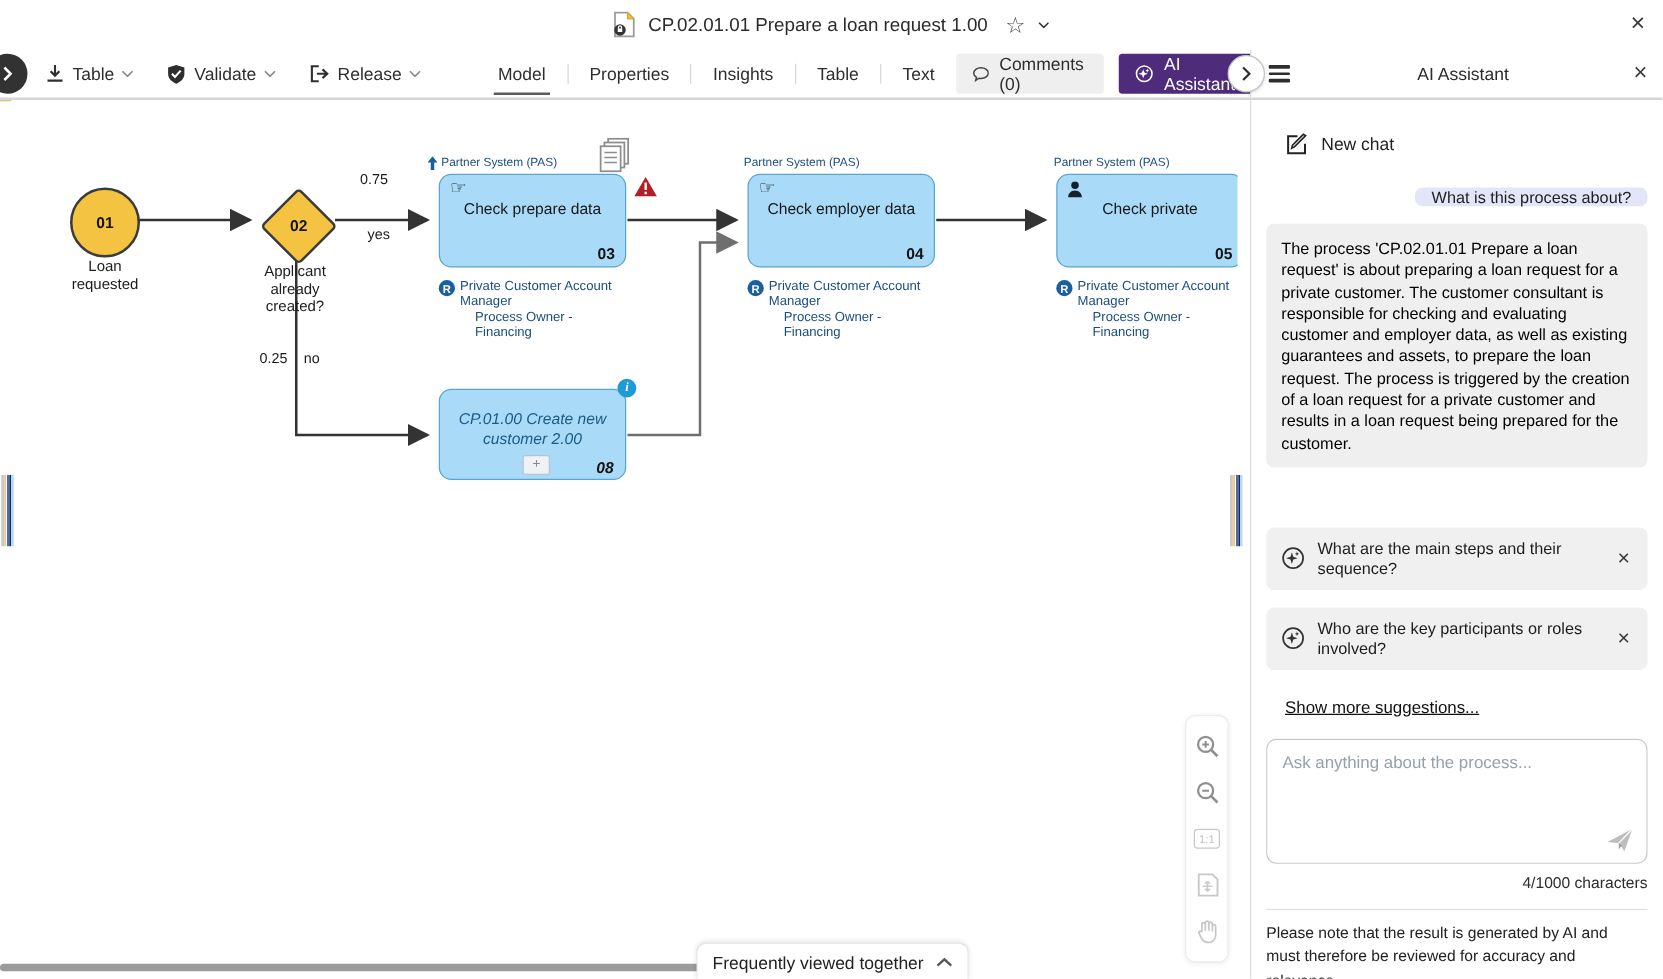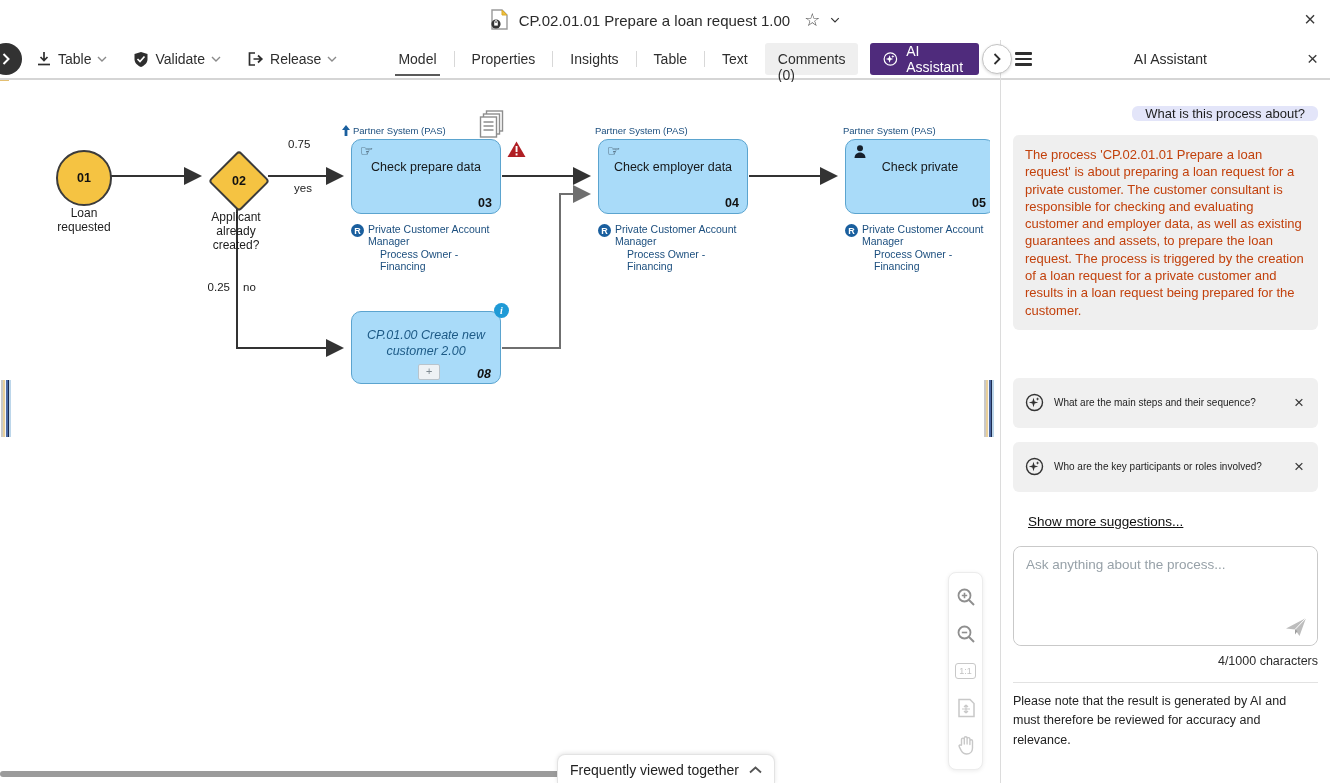--- a/index.html
+++ b/index.html
@@ -17,21 +17,21 @@
   .toolbar{position:absolute;left:0;top:40px;width:1000px;height:40px;background:#fff;
     border-bottom:2px solid #d5d5d5;display:flex;align-items:center;padding-left:36px;box-sizing:border-box;}
   .tb-group{display:flex;align-items:center;gap:6px;margin-right:26px;font-size:14px;color:#2e2e2e;cursor:pointer;}
   .chev{width:10px;height:6px;}
   .tabs{display:flex;align-items:center;margin-left:18px;height:40px;}
   .tab{padding:0 17px;font-size:14px;color:#2e2e2e;height:40px;display:flex;align-items:center;position:relative;cursor:pointer;}
   .tab.active::after{content:"";position:absolute;left:14px;right:14px;bottom:3px;height:2px;background:#5a5a5a;}
   .tab-sep{width:1px;height:16px;background:#d8d8d8;}
   .tb-right{margin-left:auto;display:flex;align-items:center;gap:12px;margin-right:14px;}
   .btn-comments{display:flex;align-items:center;gap:8px;background:#efefef;border-radius:3px;
-    height:32px;padding:0 13px;font-size:14px;color:#2e2e2e;cursor:pointer;flex-direction:column;}
+    height:32px;padding:0 13px;font-size:14px;color:#2e2e2e;cursor:pointer;}
   .btn-ai{display:flex;align-items:center;gap:8px;background:#4f2b7c;border-radius:3px;
     height:32px;padding:0 13px;font-size:14px;color:#fff;cursor:pointer;}
   .overflow-chev{color:#9a9a9a;}
   .nav-circle-left{position:absolute;left:-10px;top:43px;width:32px;height:32px;border-radius:50%;
     background:#323232;color:#fff;display:flex;align-items:center;justify-content:center;font-size:14px;cursor:pointer;z-index:5;}
   .faint-x{position:absolute;left:18px;top:49px;color:#cfcfcf;font-size:16px;}
   .accent-square{position:absolute;left:0;top:72px;width:9px;height:9px;background:#e3bf72;}
   .collapse-circle{position:absolute;left:982px;top:44px;width:28px;height:28px;border-radius:50%;
     background:#fff;border:1px solid #c4c4c4;display:flex;align-items:center;justify-content:center;
     font-size:13px;color:#2e2e2e;z-index:6;cursor:pointer;box-shadow:0 1px 3px rgba(0,0,0,.15);}
@@ -89,25 +89,25 @@
   .panel-header{height:40px;border-bottom:2px solid #d5d5d5;display:flex;align-items:center;
     padding:0 12px;box-sizing:border-box;}
   .panel-header .ptitle{flex:1;text-align:center;font-size:14px;color:#2b2b2b;}
   .panel-header .close-x{font-size:19px;color:#3a3a3a;cursor:pointer;}
   .hamburger{display:flex;flex-direction:column;gap:3px;cursor:pointer;padding:3px 2px;}
   .hamburger span{display:block;width:17px;height:2.5px;background:#2e2e2e;border-radius:1px;}
   .new-chat{display:flex;align-items:center;gap:10px;margin:26px 0 0 28px;font-size:14px;color:#222;cursor:pointer;}
   .bubble-user-row{display:flex;justify-content:flex-end;margin:26px 12px 0 0;}
   .bubble-user{background:#e3e5f9;border-radius:6px;padding:0 13px;font-size:13px;color:#1d1d1d;}
   .bubble-ai{background:#efefef;border-radius:6px;margin:14px 12px 0 12px;padding:11px 12px;
-    font-size:13px;color:#c2410c;line-height:1.33;}
+    font-size:13px;color:#000000;line-height:1.33;}
   .chips{margin:48px 12px 0 12px;display:flex;flex-direction:column;gap:14px;}
   .chip{background:#f0f0f0;border-radius:6px;min-height:50px;display:flex;align-items:center;
     gap:10px;padding:6px 12px;box-sizing:border-box;cursor:pointer;}
-  .chip .clabel{flex:1;font-size:10px;color:#1d1d1d;line-height:1.25;}
+  .chip .clabel{flex:1;font-size:13px;color:#1d1d1d;line-height:1.25;}
   .chip .cx{font-size:17px;color:#3a3a3a;cursor:pointer;padding:0 2px;}
   .show-more{display:inline-block;margin:22px 0 0 27px;font-size:13.5px;color:#111;
     text-decoration:underline;cursor:pointer;}
   .input-wrap{position:relative;margin:16px 12px 0 12px;border:1px solid #c9c9c9;border-radius:8px;height:98px;}
   .input-wrap textarea{width:100%;height:100%;border:none;outline:none;resize:none;border-radius:8px;
     box-sizing:border-box;padding:10px 12px;font-family:"Liberation Sans",sans-serif;font-size:13.5px;color:#333;}
   .input-wrap textarea::placeholder{color:#97a1a8;}
   .send-btn{position:absolute;right:10px;bottom:8px;cursor:pointer;}
   .counter{margin:8px 12px 0 0;text-align:right;font-size:12.5px;color:#2c2c2c;}
   .pdivider{margin:14px 12px 0 12px;border-top:1px solid #e2e2e2;}
@@ -358,20 +358,27 @@
   <div class="panel-header">
     <div class="hamburger">
         <span></span>
         <span></span>
         <span></span>
       </div>
     <div class="ptitle">AI Assistant</div>
     <span class="close-x">×</span>
   </div>
 
+  <div class="new-chat">
+    <svg width="18" height="18" viewBox="0 0 18 18">
+      <path d="M15 9 v7.5 H1.5 V3 H9" fill="none" stroke="#222" stroke-width="1.6"></path>
+      <path d="M6.5 11.5 L15.5 2.5 l-1.8-1.0 -8.7 8.7 -.6 2.4 z" fill="none" stroke="#222" stroke-width="1.3"></path>
+    </svg>
+    <span>New chat</span>
+  </div>
 
   <div class="bubble-user-row">
     <div class="bubble-user">What is this process about?</div>
   </div>
 
   <div class="bubble-ai">The process 'CP.02.01.01 Prepare a loan request' is about preparing a loan request for a private customer. The customer consultant is responsible for checking and evaluating customer and employer data, as well as existing guarantees and assets, to prepare the loan request. The process is triggered by the creation of a loan request for a private customer and results in a loan request being prepared for the customer.</div>
 
   <div class="chips">
     <div class="chip">
       <svg width="19" height="19" viewBox="0 0 19 19">

